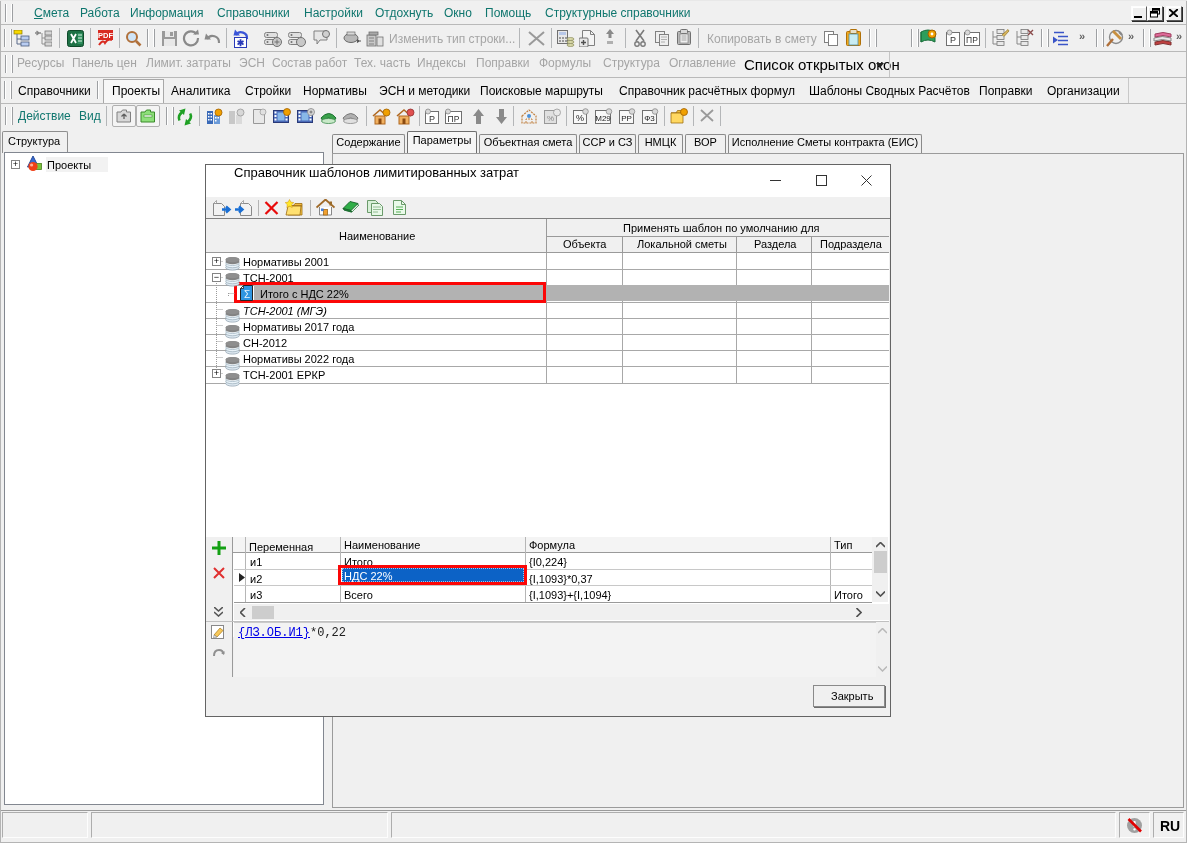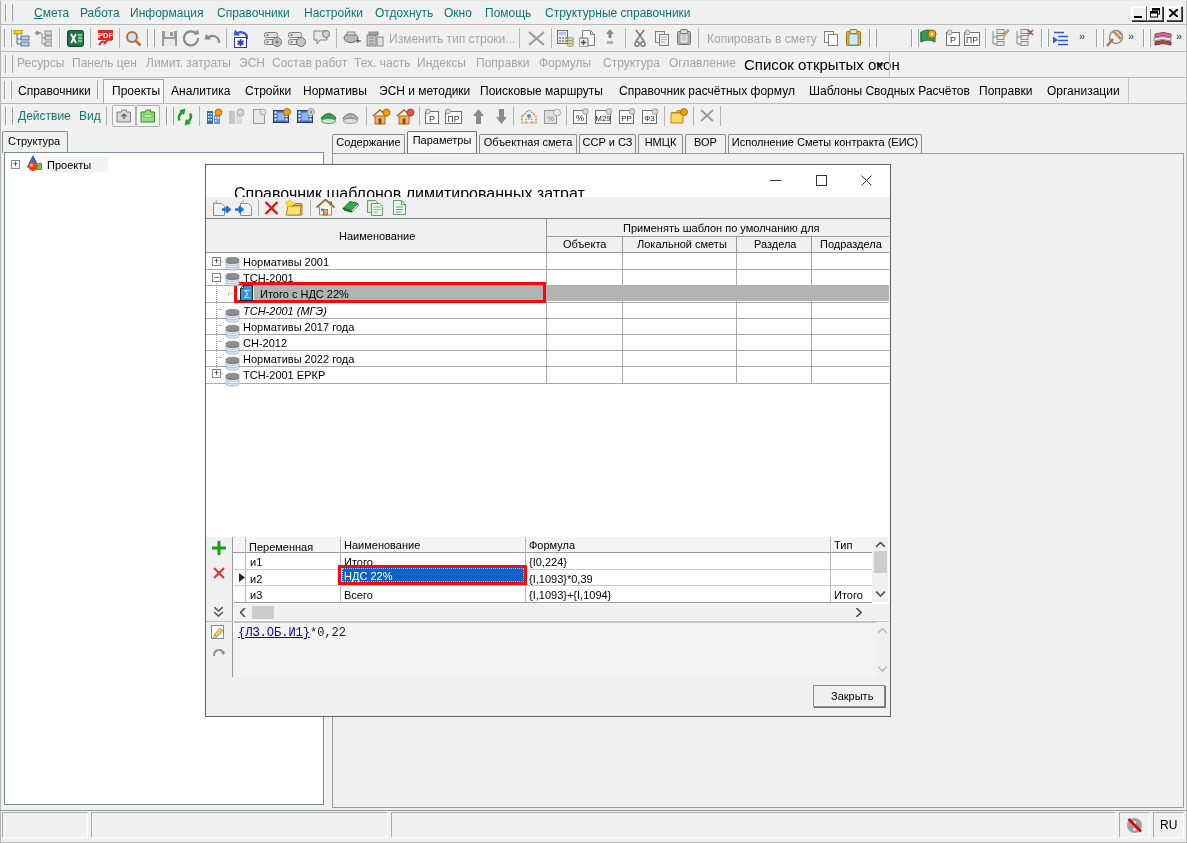--- a/index.html
+++ b/index.html
@@ -497,21 +497,21 @@
 <div class="ctab" style="left:579px;top:134px;width:57px;height:19px;line-height:15px;">ССР и СЗ</div>
 <div class="ctab" style="left:638px;top:134px;width:45px;height:19px;line-height:15px;">НМЦК</div>
 <div class="ctab" style="left:685px;top:134px;width:41px;height:19px;line-height:15px;">ВОР</div>
 <div class="ctab" style="left:728px;top:134px;width:194px;height:19px;line-height:15px;">Исполнение Сметы контракта (ЕИС)</div>
 </div>
 <div class="abs" style="left:332px;top:153px;width:852px;height:655px;background:#f0f0f0;border:1px solid #9b9b9b;box-sizing:border-box;"></div>
 
 <div class="abs" style="left:205px;top:164px;width:686px;height:553px;background:#f0f0f0;border:1px solid #646464;box-sizing:border-box;">
 
   <div class="abs" style="left:0;top:0;width:684px;height:32px;background:#fff;"></div>
-  <div class="abs" style="left:28px;top:20px;font-size:16px;color:#000;white-space:nowrap;">Справочник шаблонов лимитированных затрат</div>
+  <div class="abs" style="left:28px;top:0;font-size:13px;color:#000;white-space:nowrap;">Справочник шаблонов лимитированных затрат</div>
   <div class="abs" style="left:564px;top:15px;width:11px;height:1px;background:#333;"></div>
   <div class="abs" style="left:610px;top:10px;width:9px;height:9px;border:1px solid #333;"></div>
   <svg class="abs" style="left:655px;top:10px;" width="11" height="11">
       <path d="M0.5,0.5 L10.5,10.5 M10.5,0.5 L0.5,10.5" stroke="#333" stroke-width="1"></path>
     </svg>
 
   <div class="abs" style="left:0;top:32px;width:684px;height:21px;background:#f0f0f0;"></div>
   <div id="dlgtools">
   <svg class="abs" style="left:7px;top:35px" width="19" height="16">
         <path d="M0.5,3.5 h8 l3,3 v9 h-11 z" fill="#f2f2f2" stroke="#8a8a8a"></path>
@@ -667,21 +667,21 @@
     <div class="abs" style="left:134px;top:0;width:1px;height:65px;background:#b6b6b6;"></div>
     <div class="abs" style="left:319px;top:0;width:1px;height:65px;background:#b6b6b6;"></div>
     <div class="abs" style="left:624px;top:0;width:1px;height:65px;background:#b6b6b6;"></div>
     <div class="abs" style="left:28px;top:32px;width:638px;height:1px;background:#c8c8c8;"></div>
     <div class="abs" style="left:28px;top:48px;width:638px;height:1px;background:#c8c8c8;"></div>
     <div class="abs" style="left:28px;top:65px;width:638px;height:1px;background:#9a9a9a;"></div>
     <div class="smalltxt" style="left:44px;top:19px;">и1</div>
     <div class="smalltxt" style="left:138px;top:19px;">Итого</div>
     <div class="smalltxt" style="left:323px;top:19px;">{I0,224}</div>
     <div class="smalltxt" style="left:44px;top:36px;">и2</div>
-    <div class="smalltxt" style="left:323px;top:36px;">{I,1093}*0,39</div>
+    <div class="smalltxt" style="left:323px;top:36px;">{I,1093}*0,37</div>
     <div class="smalltxt" style="left:44px;top:52px;">и3</div>
     <div class="smalltxt" style="left:138px;top:52px;">Всего</div>
     <div class="smalltxt" style="left:323px;top:52px;">{I,1093}+{I,1094}</div>
     <div class="smalltxt" style="left:628px;top:52px;">Итого</div>
 
     <div class="abs" style="left:136px;top:31px;width:182px;height:14px;background:#0c62c6;outline:1px dotted #9cc3ee;outline-offset:-1px;"></div>
     <div class="abs" style="left:132px;top:28px;width:183px;height:14px;border:3px solid #fb0707;"></div>
     <div class="smalltxt" style="left:138px;top:33px;color:#fff;">НДС 22%</div>
     <svg class="abs" style="left:33px;top:36px;" width="6" height="9">
         <path d="M0,0 L6,4.5 L0,9 z" fill="#222"></path>
@@ -740,13 +740,13 @@
 <div class="seg" style="left:91px;top:812px;width:297px;height:26px;"></div>
 <div class="seg" style="left:391px;top:812px;width:725px;height:26px;"></div>
 <div class="seg" style="left:1119px;top:812px;width:31px;height:26px;"></div>
 <div class="seg" style="left:1153px;top:812px;width:31px;height:26px;"></div>
 <svg class="abs" style="left:1126px;top:817px;" width="17" height="17">
     <circle cx="8.5" cy="8.5" r="7.5" fill="#a0a0a0"></circle>
     <rect x="7.3" y="4" width="2.4" height="6" rx="1" fill="#fff"></rect>
     <rect x="7.3" y="11.2" width="2.4" height="2.4" rx="1" fill="#fff"></rect>
     <path d="M2.5,2 L15,14.5" stroke="#e00000" stroke-width="2.6"></path>
   </svg>
-<div class="abs" style="left:1160px;top:818px;font-size:12px;color:#000;">RU</div>
+<div class="abs" style="left:1160px;top:818px;font-size:14px;color:#000;font-weight:bold;">RU</div>
 
 </body></html>

